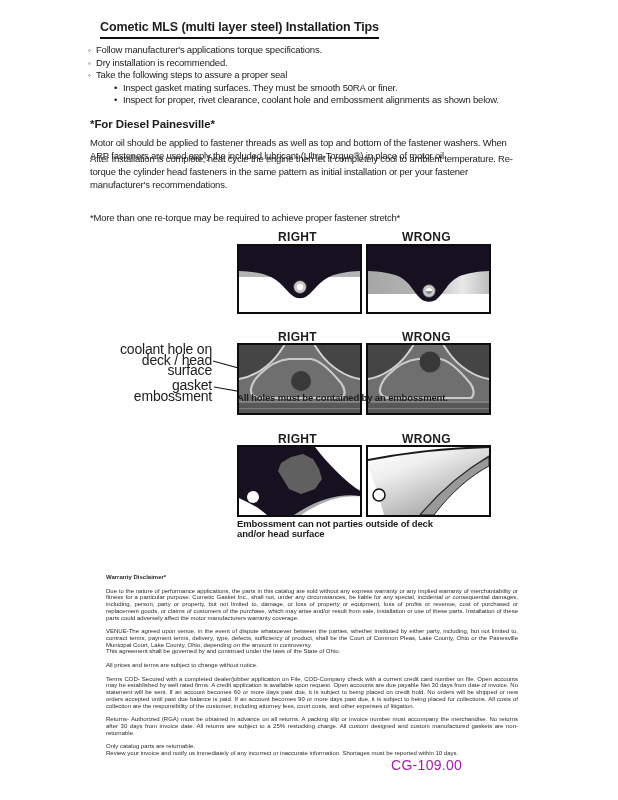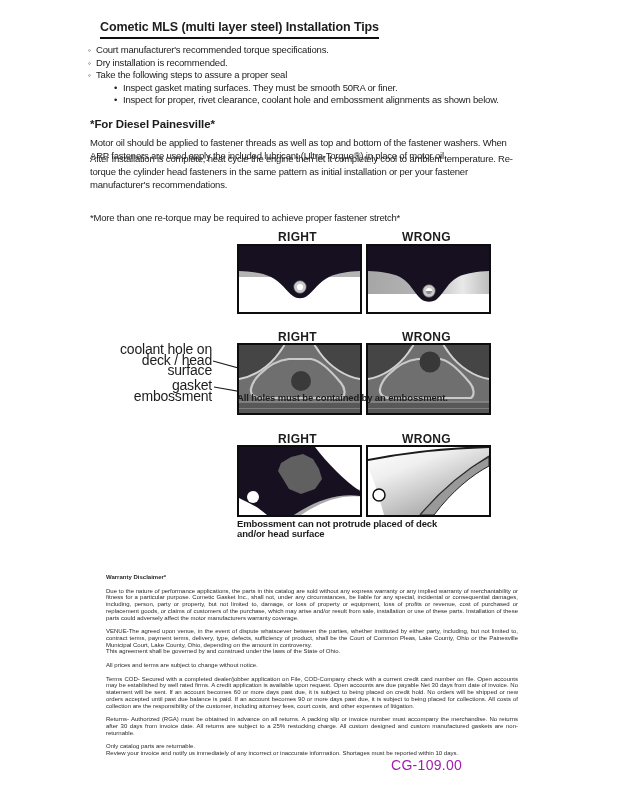--- a/index.html
+++ b/index.html
@@ -53,21 +53,21 @@
 </head>
 <body>
 
 <div class="page">
 
   <div class="title">Cometic MLS (multi layer steel) Installation Tips</div>
 
   <div class="bullets">
     <div class="bullet-row">
       <span class="marker">◦</span>
-      <span>Court manufacturer's recommended torque specifications.</span>
+      <span>Follow manufacturer's applications torque specifications.</span>
     </div>
     <div class="bullet-row">
       <span class="marker">◦</span>
       <span>Dry installation is recommended.</span>
     </div>
     <div class="bullet-row">
       <span class="marker">◦</span>
       <span>Take the following steps to assure a proper seal</span>
     </div>
     <div class="bullet-row sub">
@@ -190,21 +190,21 @@
       <rect width="121" height="68" fill="#ffffff"></rect>
       <path d="M121,10 C90,27 64,46 46,68 L66,68 C84,44 104,28 121,19 Z" fill="#999999" stroke="#222222" stroke-width="1"></path>
       <path d="M0,13 C40,5 80,1 121,0 L121,9 C96,24 72,44 52,68 L16,68 C11,49 5,30 0,21 Z" fill="url(#bandGrad)"></path>
       <path d="M0,13 C40,5 80,1 121,0" stroke="#1b1b1b" stroke-width="1.8" fill="none"></path>
       <path d="M121,9 C96,24 72,44 52,68" stroke="#2a2a2a" stroke-width="1.2" fill="none"></path>
       <circle cx="11" cy="48" r="6" fill="#ffffff" stroke="#111111" stroke-width="1.5"></circle>
     </svg>
   </div>
 
   <div class="caption cap3">
-    <div>Embossment can not protrude placed of deck</div>
+    <div>Embossment can not parties outside of deck</div>
     <div>and/or head surface</div>
   </div>
 
   <div class="fineprint">
     <div class="fp-head">Warranty Disclaimer*</div>
     <p>Due to the nature of performance applications, the parts in this catalog are sold without any express warranty or any implied warranty of merchantability or fitness for a particular purpose.  Cometic Gasket Inc., shall not, under any circumstances, be liable for any special, incidental or consequential damages, including, person, party or property, but not limited to, damage, or loss of property or equipment, loss of profits or revenue, cost of purchased or replacement goods, or claims of customers of the purchase, which may arise and/or result from sale, installation or use of these parts.  Installation of these parts could adversely affect the motor manufacturers warranty coverage.</p>
     <p class="tight">VENUE-The agreed upon venue, in the event of dispute whatsoever between the parties, whether instituted by either party, including, but not limited to, contract terms, payment terms, delivery, type, defects, sufficiency of product, shall be the Court of Common Pleas, Lake County, Ohio or the Painesville Municipal Court, Lake County, Ohio, depending on the amount in controversy.</p>
     <p>This agreement shall be governed by and construed under the laws of the State of Ohio.</p>
     <p>All prices and terms are subject to change without notice.</p>
     <p>Terms COD- Secured with a completed dealer/jobber application on File, COD-Company check with a current credit card number on file.  Open accounts may be established by well rated firms.  A credit application is available upon request.  Open accounts are due payable Net 30 days from date of invoice.  No statement will be sent.  If an account becomes 60 or more days past due, it is subject to being placed on credit hold.  No orders will be shipped or new orders accepted until past due balance is paid.  If an account becomes 90 or more days past due, it is subject to being placed for collections.  All costs of collection are the responsibility of the customer, including attorney fees, court costs, and other expenses of litigation.</p>

